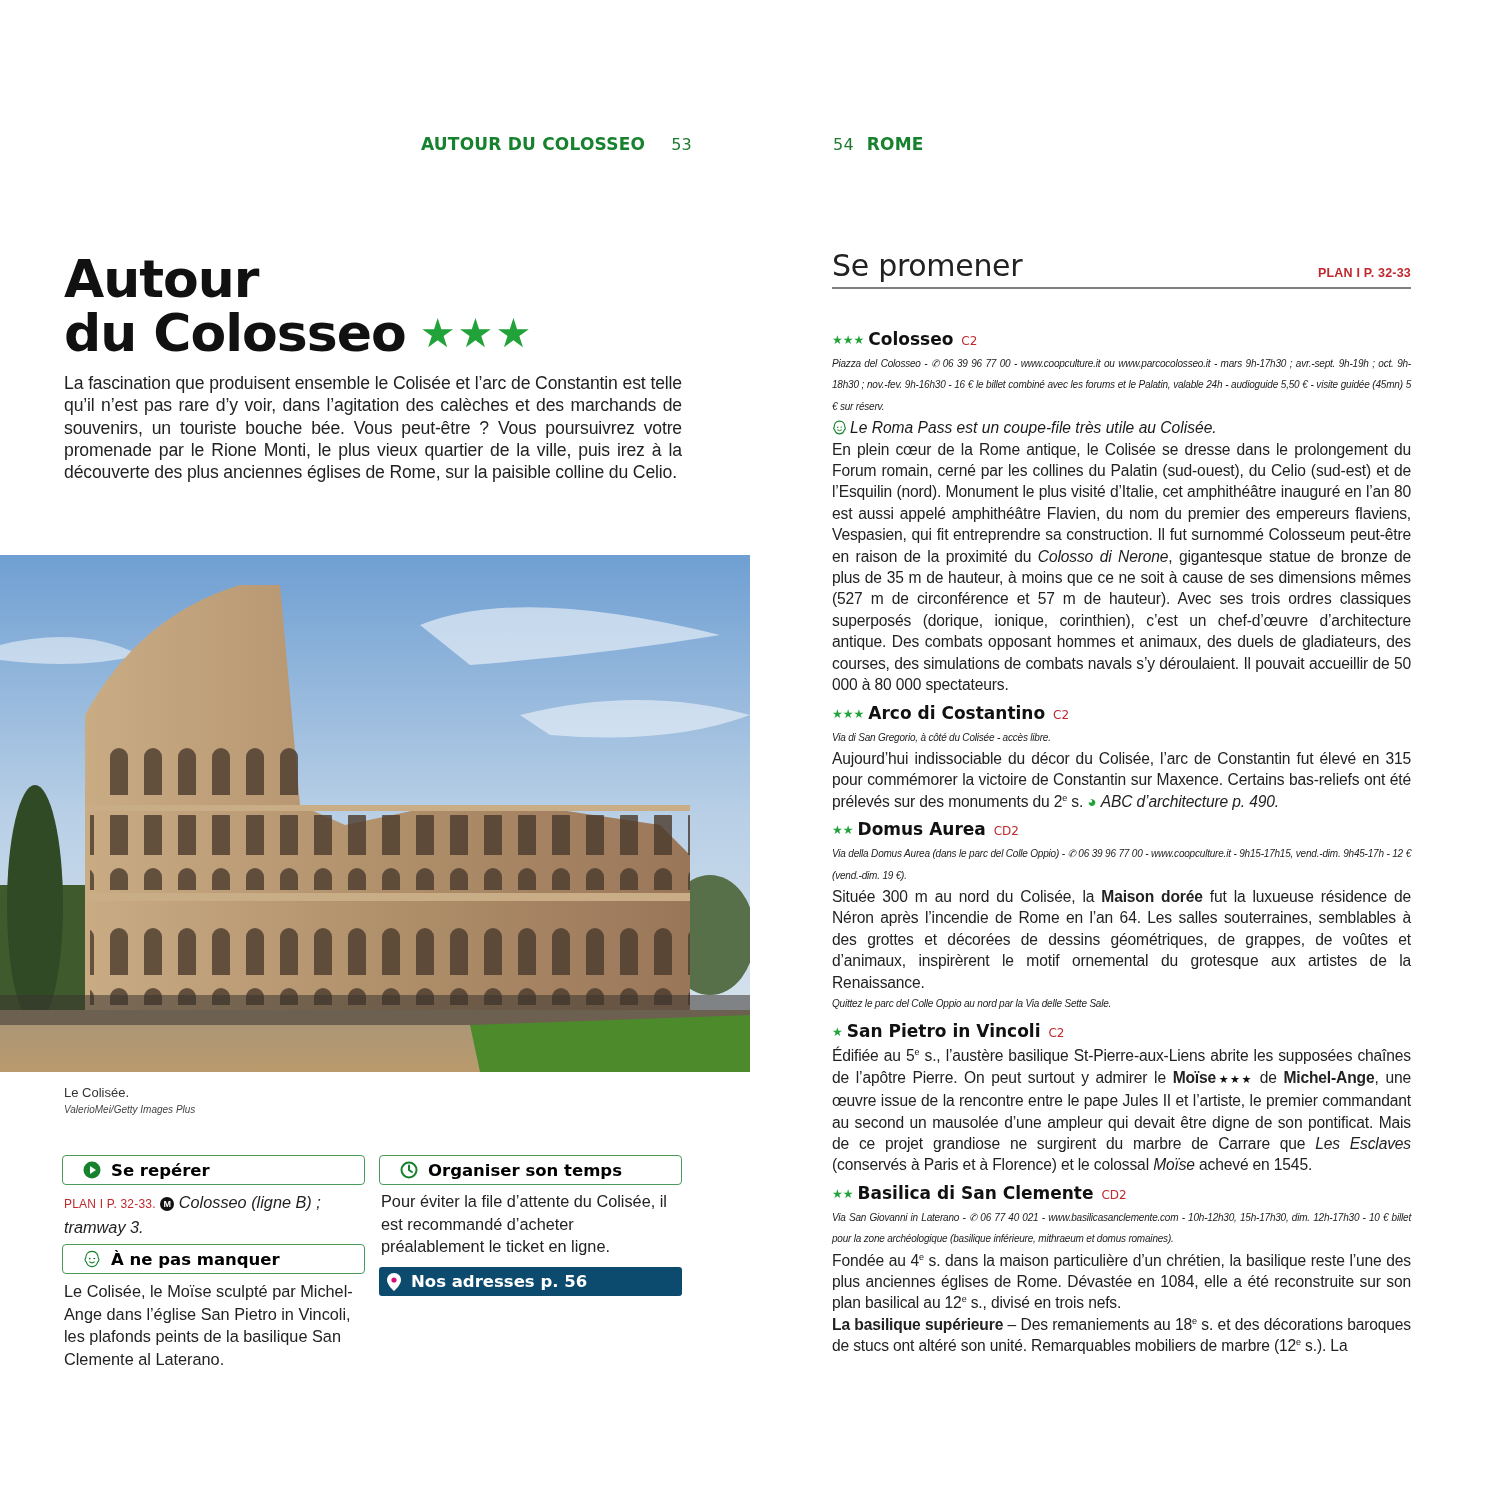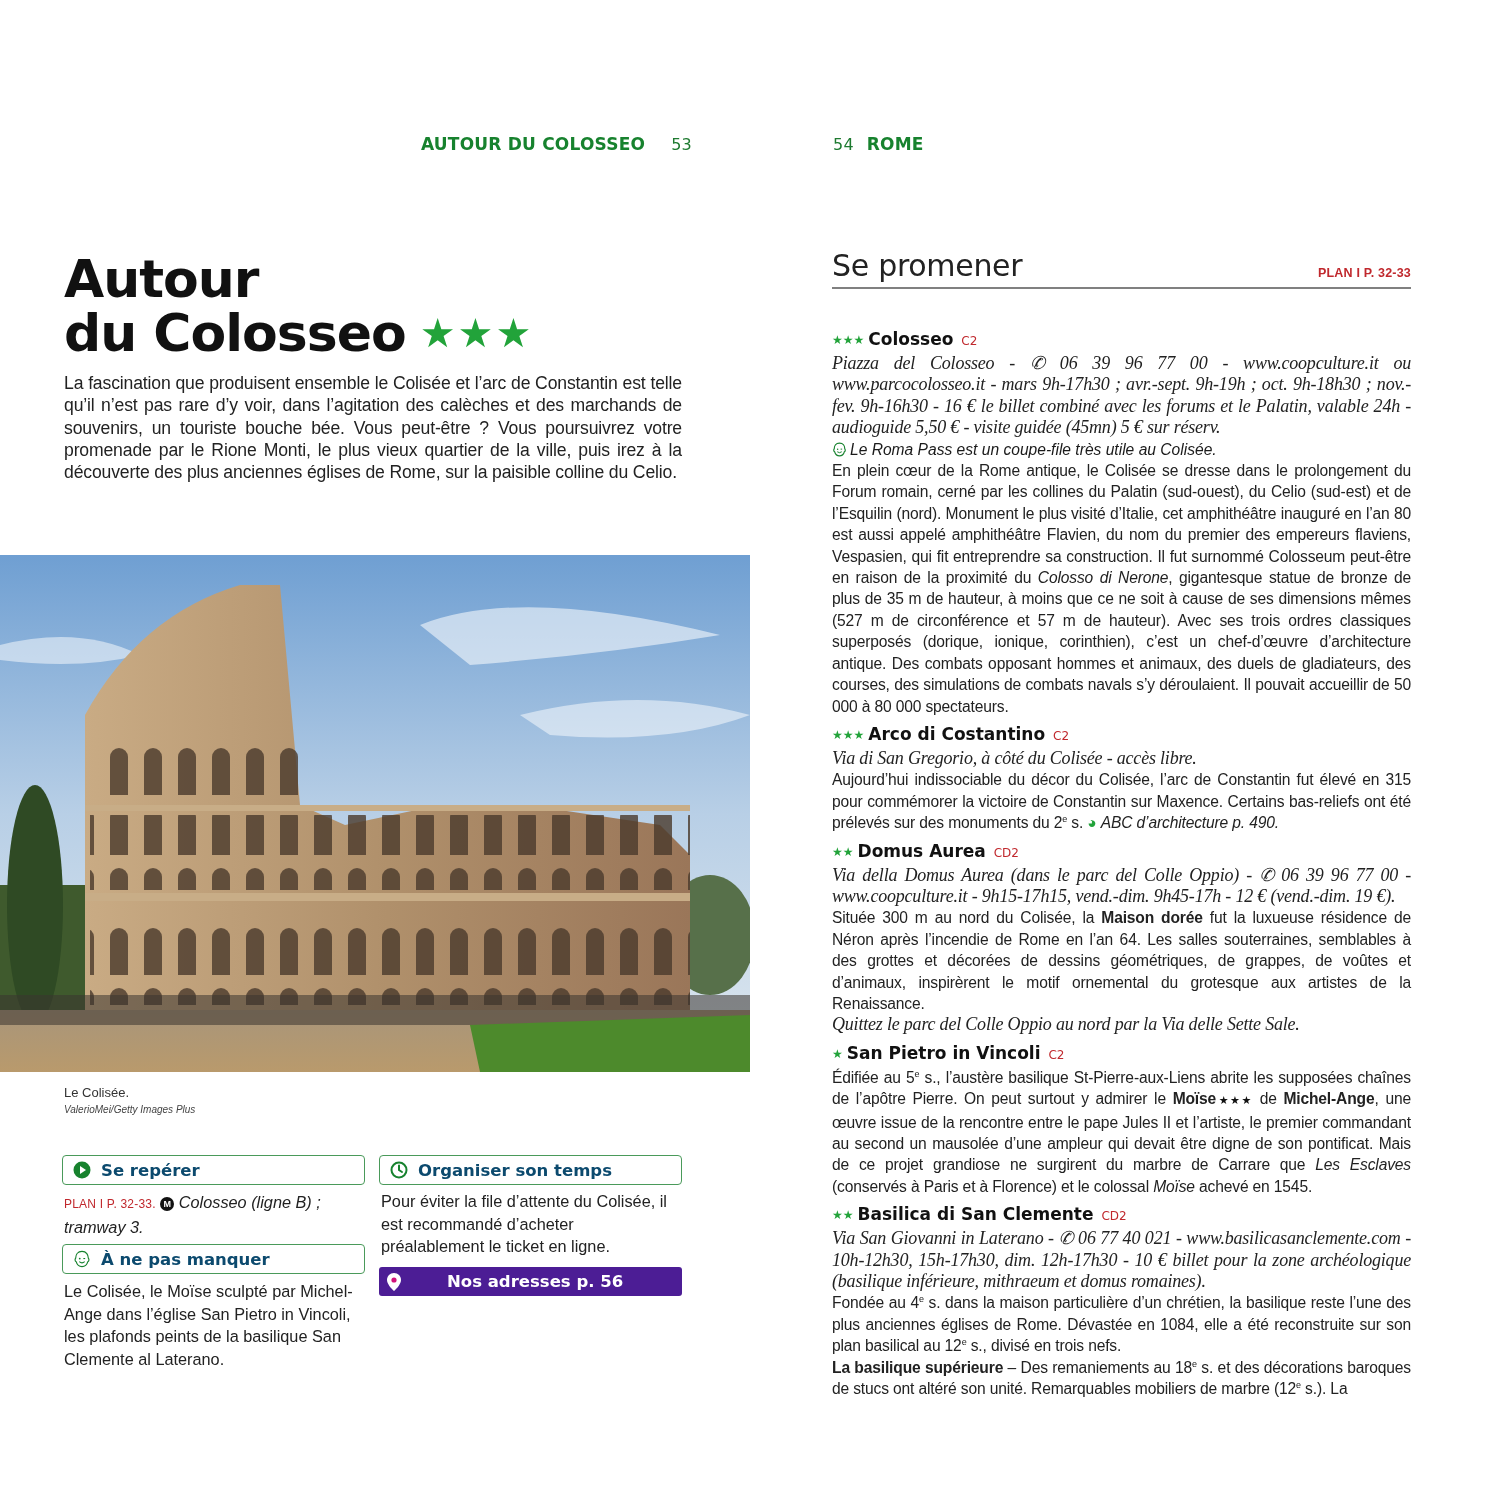--- a/index.html
+++ b/index.html
@@ -17,39 +17,39 @@
   .left-page { position: absolute; left: 0; top: 0; width: 750px; height: 1500px; }
   .chapter-title { position: absolute; left: 64px; top: 252px; font-family: "DejaVu Sans", sans-serif; font-weight: bold; font-size: 52px; line-height: 54px; color: #111; letter-spacing: -1px; }
   .chapter-title .stars { color: #22a33a; font-size: 40px; margin-left: 14px; letter-spacing: 2px; vertical-align: 4px; }
   .intro { position: absolute; left: 64px; top: 372px; width: 618px; font-size: 17.6px; line-height: 22.3px; color: #222; text-align: justify; letter-spacing: -0.15px; }
 
   .photo { position: absolute; left: 0; top: 555px; width: 750px; height: 517px; overflow: hidden; }
   .photo svg { display: block; }
   .caption { position: absolute; left: 64px; top: 1085px; font-size: 13px; color: #333; }
   .credit { position: absolute; left: 64px; top: 1104px; font-size: 10px; font-style: italic; color: #444; }
 
-  .box-head { position: absolute; height: 30px; border: 1.5px solid #4a9a5a; border-radius: 4px; display: flex; align-items: center; padding-left: 10px; font-family: "DejaVu Sans", sans-serif; font-weight: bold; font-size: 16.5px; color: #0c4a6e; }
+  .box-head { position: absolute; height: 30px; border: 1.5px solid #4a9a5a; border-radius: 4px; display: flex; align-items: center; padding-left: 20px; font-family: "DejaVu Sans", sans-serif; font-weight: bold; font-size: 16.5px; color: #000000; }
   .box-head .ico { width: 18px; height: 18px; margin-right: 10px; display: inline-flex; align-items: center; justify-content: center; }
   .box-text { position: absolute; font-size: 16.3px; line-height: 22.5px; color: #222; }
   .box-text .plan { color: #c0282d; font-size: 12px; letter-spacing: 0.2px; }
   .box-text i { font-style: italic; }
   .metro { display: inline-block; width: 14px; height: 14px; border-radius: 50%; background: #111; color: #fff; font-size: 9px; font-weight: bold; line-height: 14px; text-align: center; vertical-align: 1px; }
-  .pink-bar { position: absolute; left: 379px; top: 1267px; width: 303px; height: 29px; background: #4c1d95; border-radius: 3px; display: flex; align-items: center; padding-left: 8px; color: #fff; font-family: "DejaVu Sans", sans-serif; font-weight: bold; font-size: 16.5px; gap: 36px; }
+  .pink-bar { position: absolute; left: 379px; top: 1267px; width: 303px; height: 29px; background: #0c4a6e; border-radius: 3px; display: flex; align-items: center; padding-left: 8px; color: #fff; font-family: "DejaVu Sans", sans-serif; font-weight: bold; font-size: 16.5px; }
   .pink-bar .ico { margin-right: 10px; display: inline-flex; }
 
   
   .section-title { position: absolute; left: 832px; top: 248px; font-family: "DejaVu Sans", sans-serif; font-size: 30px; font-weight: normal; color: #222; letter-spacing: -0.3px; }
   .plan-ref { position: absolute; right: 89px; top: 266px; color: #c0282d; font-size: 12.5px; font-weight: bold; letter-spacing: 0.2px; }
   .rule { position: absolute; left: 832px; top: 287px; width: 579px; height: 2px; background: #808080; }
   .col { position: absolute; left: 832px; top: 300px; width: 579px; margin-top: 28px; }
   .entry { margin-bottom: 6px; }
   .entry-title { font-family: "DejaVu Sans", sans-serif; font-weight: bold; font-size: 17px; line-height: 23px; color: #111; }
   .entry-title .st { color: #22a33a; font-size: 12px; letter-spacing: 0; margin-right: 4px; vertical-align: 1px; }
   .entry-title .grid { color: #c0282d; font-size: 12px; font-weight: normal; margin-left: 2px; }
-  .info { font-style: italic; font-size: 18px; line-height: 21.4px; color: #222; text-align: justify; letter-spacing: -0.2px; font-family: Liberation Serif, serif; }
+  .info { font-style: italic; font-size: 10px; line-height: 21.4px; color: #222; text-align: justify; letter-spacing: -0.2px; }
   .body { font-size: 15.6px; line-height: 21.4px; color: #222; text-align: justify; letter-spacing: -0.15px; }
   .tip { font-style: italic; font-size: 15.6px; line-height: 21.4px; }
   .tip .smile { display: inline-block; width: 15px; height: 15px; vertical-align: -2px; margin-right: 3px; }
   sup { font-size: 9px; vertical-align: 6px; line-height: 0; }
   b.k { font-weight: bold; }
   .green-i { color: #22a33a; font-weight: bold; font-style: normal; }
   .mini-stars { color: #111; font-size: 11px; letter-spacing: -1px; }
 </style>
 </head>
 <body>

